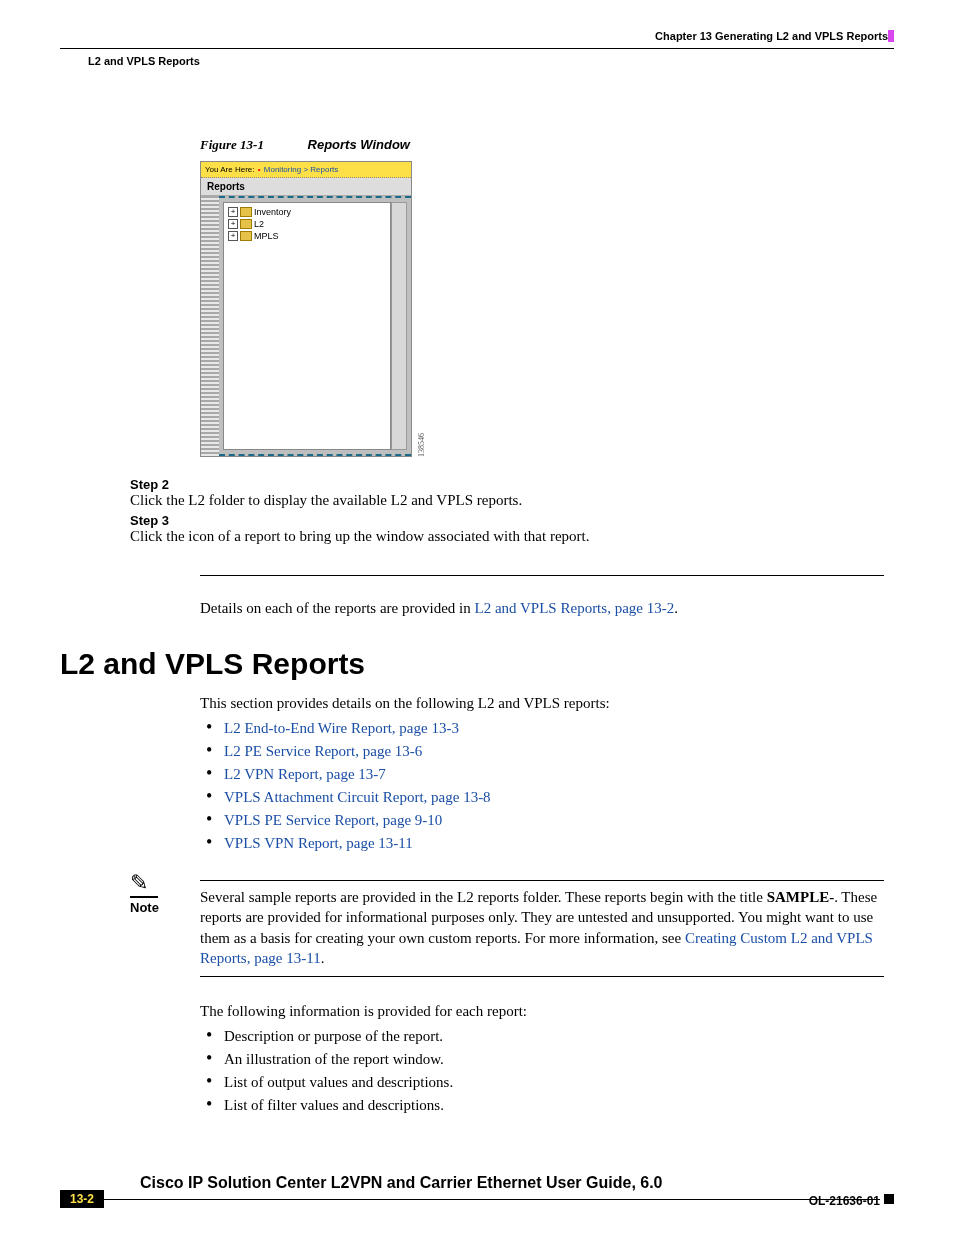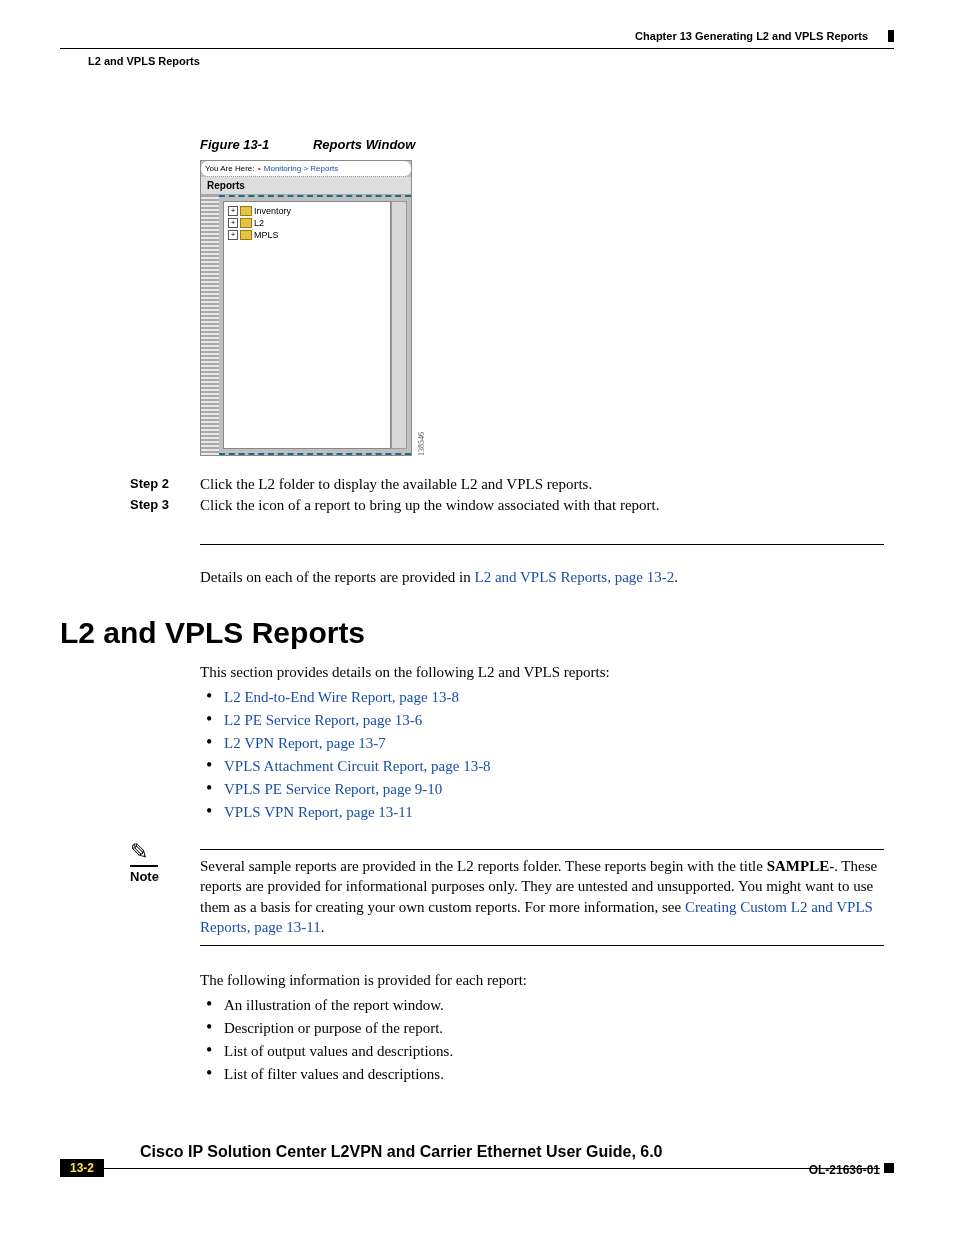--- a/index.html
+++ b/index.html
@@ -18,22 +18,22 @@
   .top-header {
     display: flex;
     justify-content: space-between;
     align-items: flex-end;
     font-family: Arial, Helvetica, sans-serif;
     font-weight: bold;
     font-size: 11px;
     padding-bottom: 4px;
   }
   .top-header-right {
-    border-right: 6px solid #000000;
-    padding-right: 20px;
+    border-right: 6px solid #d946ef;
+    padding-right: 0;
   }
   .section-label {
     font-family: Arial, Helvetica, sans-serif;
     font-weight: bold;
     font-size: 11px;
     margin-top: 6px;
     margin-left: 28px;
   }
   .top-rule {
     border: none;
@@ -45,39 +45,38 @@
     margin-left: 140px;
     margin-right: 10px;
   }
   .figure-caption {
     font-family: Arial, Helvetica, sans-serif;
     font-style: italic;
     font-weight: bold;
     font-size: 13px;
     margin-bottom: 8px;
   }
-  .figure-caption .figno { margin-right: 40px; }
+  .figure-caption .figno { margin-right: 40px; font-family: Liberation Serif, serif; }
   .fig-wrap {
     position: relative;
     width: 212px;
     margin-bottom: 20px;
   }
   .fig-window {
     border: 1px solid #8a8a8a;
     background: #bfbfbf;
     font-family: Arial, Helvetica, sans-serif;
     font-size: 9px;
     width: 210px;
   }
   .fig-breadcrumb {
     padding: 3px 4px;
-    background: #ffffff;
+    background: #fde047;
     border-bottom: 1px dotted #888;
     font-size: 8px;
-    border-radius: 7px;
   }
   .fig-breadcrumb .bc-here { color: #000; }
   .fig-breadcrumb .bc-dot { color: red; margin: 0 1px; }
   .fig-breadcrumb .bc-link { color: #1a4ea6; }
   .fig-title {
     font-weight: bold;
     padding: 3px 6px;
     background: #ddd;
     border-bottom: 1px solid #aaa;
     font-size: 10px;
@@ -148,20 +147,21 @@
     font-size: 8px;
     writing-mode: vertical-rl;
     transform: rotate(180deg);
     color: #555;
   }
   .step-row {
     display: flex;
     margin: 4px 8px;
     font-size: 15px;
     margin-left: -70px;
+    flex-direction: column;
   }
   .step-label {
     font-family: Arial, Helvetica, sans-serif;
     font-weight: bold;
     font-size: 13px;
     width: 70px;
     flex-shrink: 0;
   }
   .step-text { flex: 1; }
   .divider {
@@ -311,21 +311,21 @@
 
     <p class="para">
       <span>Details on each of the reports are provided in </span><a class="link">L2 and VPLS Reports, page 13-2</a><span>.</span>
     </p>
 
     <h1 class="heading">L2 and VPLS Reports</h1>
 
     <p class="para">This section provides details on the following L2 and VPLS reports:</p>
 
     <ul class="bullets">
-      <li><a class="link">L2 End-to-End Wire Report, page 13-8</a></li>
+      <li><a class="link">L2 End-to-End Wire Report, page 13-3</a></li>
       <li><a class="link">L2 PE Service Report, page 13-6</a></li>
       <li><a class="link">L2 VPN Report, page 13-7</a></li>
       <li><a class="link">VPLS Attachment Circuit Report, page 13-8</a></li>
       <li><a class="link">VPLS PE Service Report, page 9-10</a></li>
       <li><a class="link">VPLS VPN Report, page 13-11</a></li>
     </ul>
 
     <div class="note-block">
       <div class="note-icon-col">
         <span class="note-icon">✎</span>
@@ -337,22 +337,22 @@
         <div class="note-body">
           <span>Several sample reports are provided in the L2 reports folder. These reports begin with the title </span><b>SAMPLE-</b><span>. These reports are provided for informational purposes only. They are untested and unsupported. You might want to use them as a basis for creating your own custom reports. For more information, see </span><a class="link">Creating Custom L2 and VPLS Reports, page 13-11</a><span>.</span>
         </div>
         <div class="note-rule"></div>
       </div>
     </div>
 
     <p class="para">The following information is provided for each report:</p>
 
     <ul class="bullets">
+      <li>Description or purpose of the report.</li>
       <li>An illustration of the report window.</li>
-      <li>Description or purpose of the report.</li>
       <li>List of output values and descriptions.</li>
       <li>List of filter values and descriptions.</li>
     </ul>
 
   </div>
 
   <div class="footer">
     <div style="position:relative;height:34px;">
       <div style="position:absolute;left:80px;right:0;top:0;">
         <span style="font-family:Arial;font-weight:bold;font-size:16px;">Cisco IP Solution Center L2VPN and Carrier Ethernet User Guide, 6.0</span>

